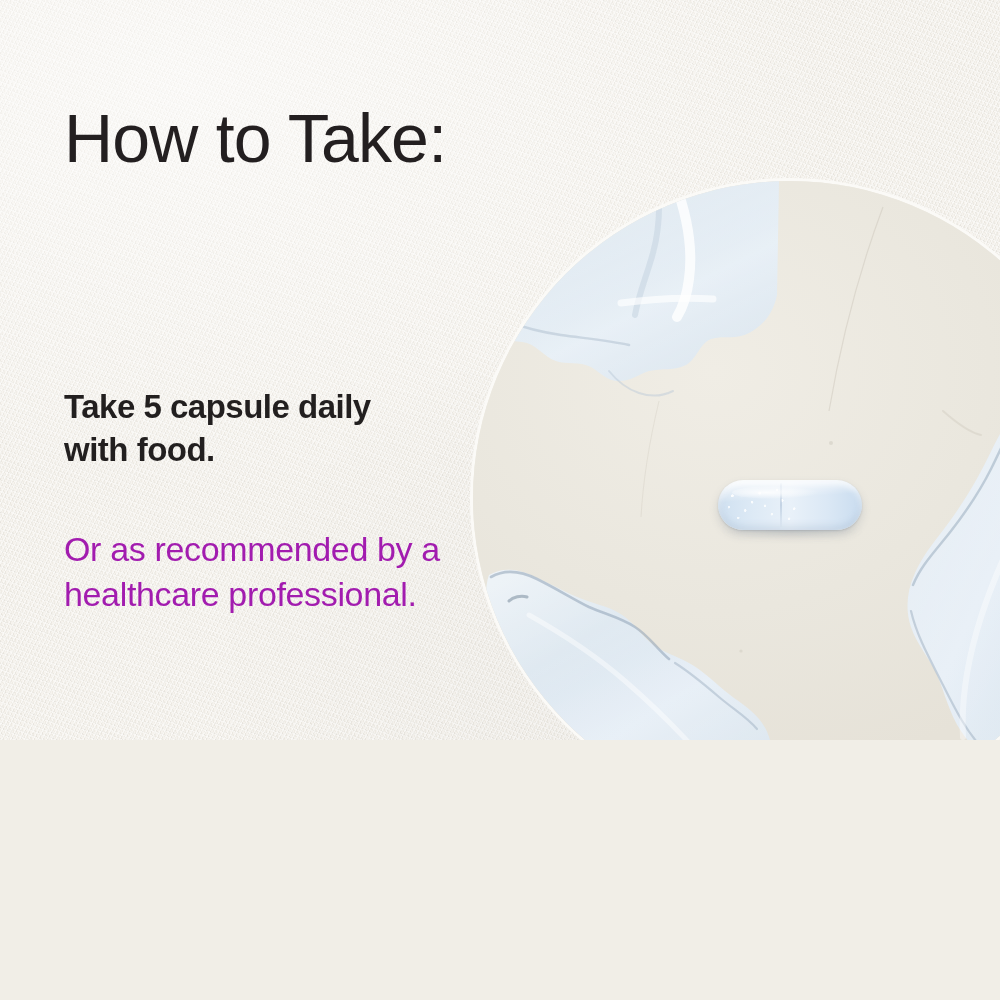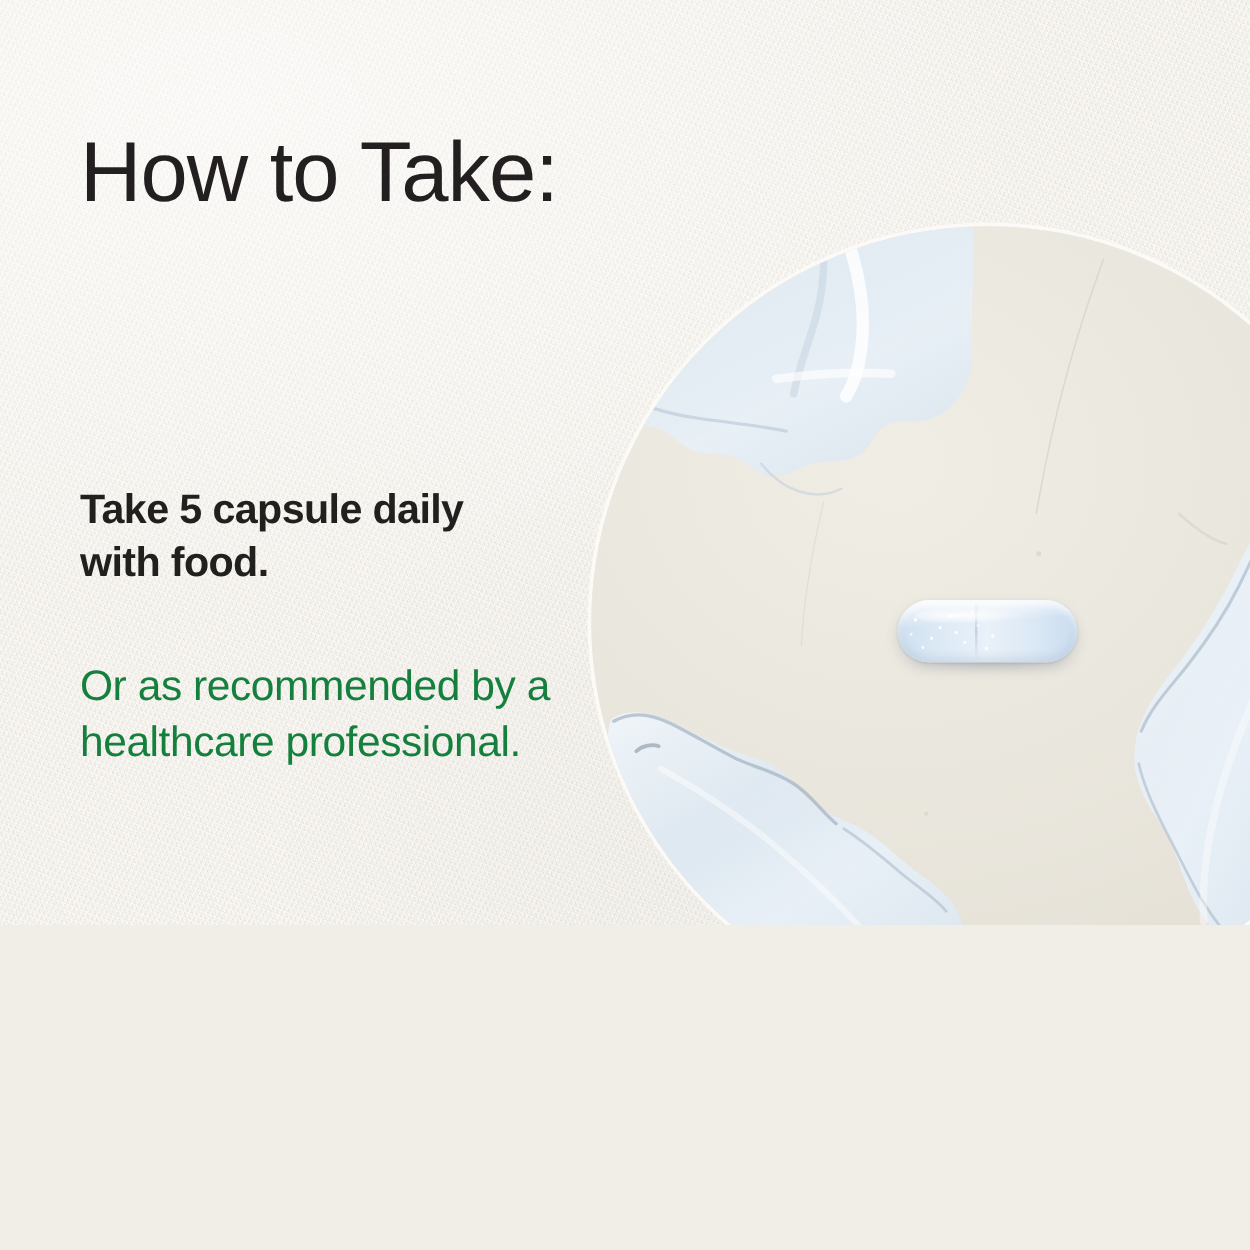--- a/index.html
+++ b/index.html
@@ -82,21 +82,21 @@
   .body-copy {
     position: absolute;
     top: 527px;
     left: 0;
     width: 378px;
     margin: 0;
     font-size: 34px;
     line-height: 1.32;
     font-weight: 400;
     letter-spacing: -0.35px;
-    color: #15803d;
+    color: #a21caf;
   }
 
   
   .brand-mark {
     position: absolute;
     left: 64px;
     top: 903px;
     width: 70px;
     height: 56px;
   }

